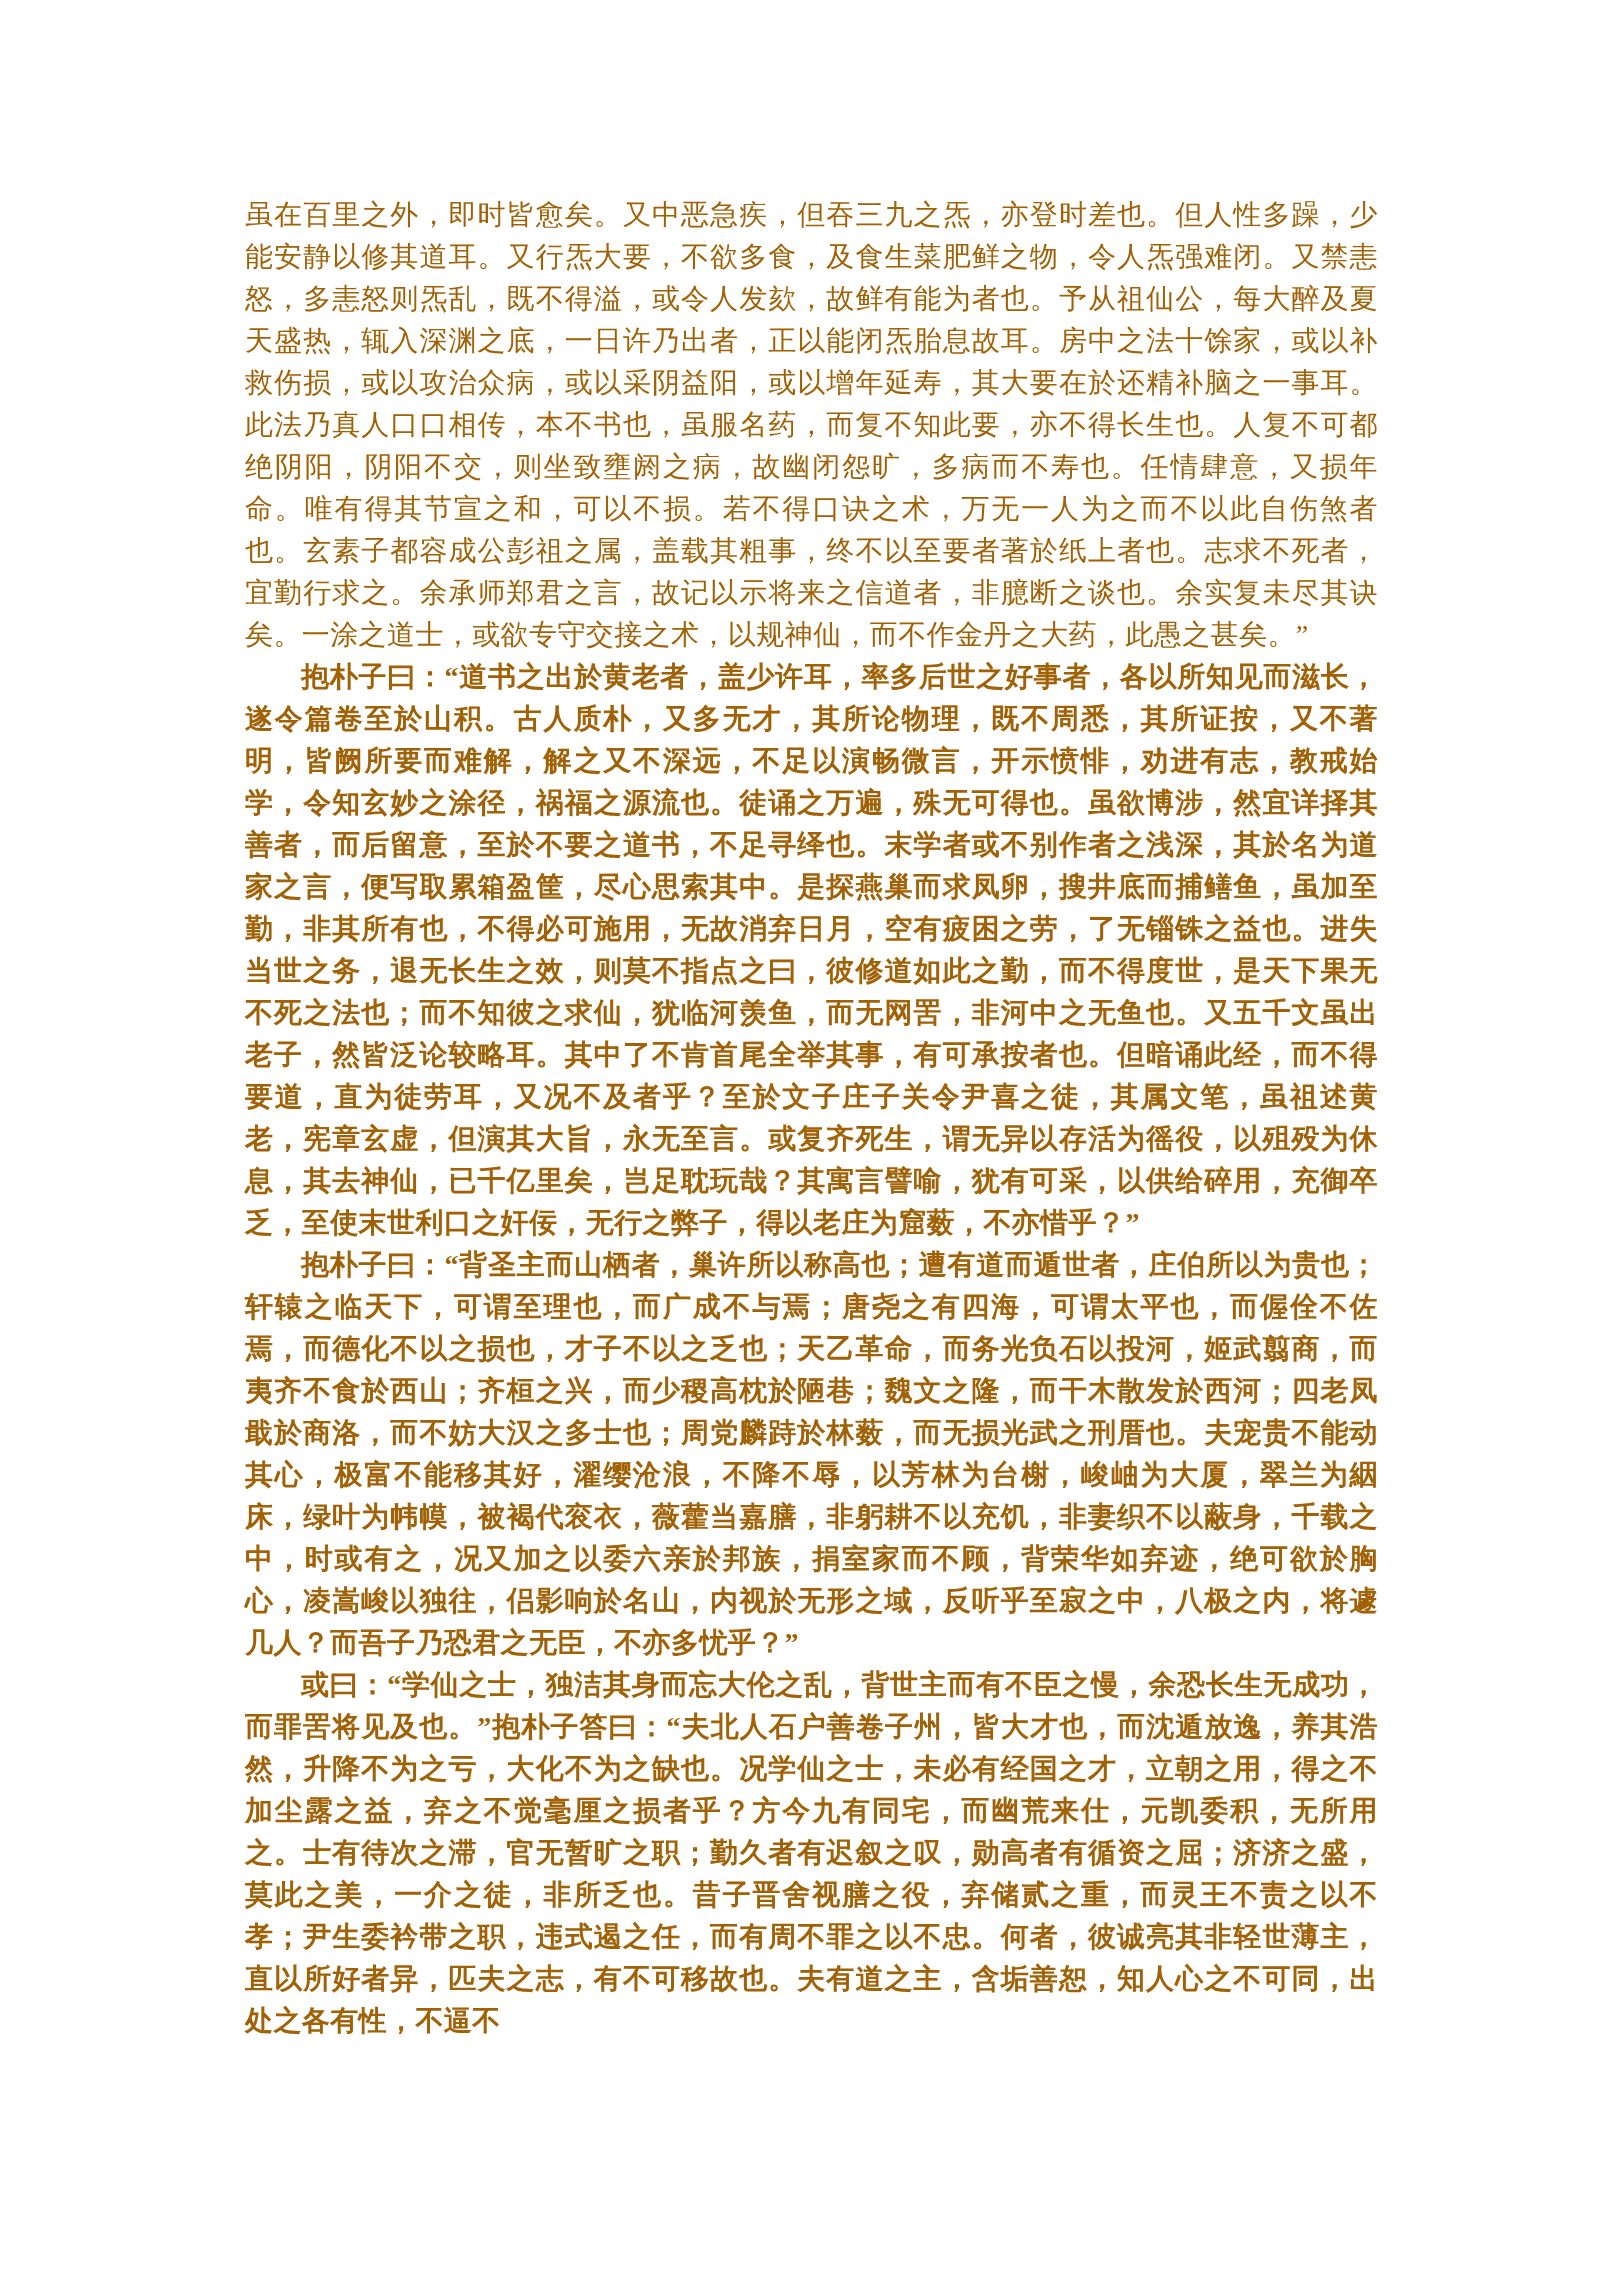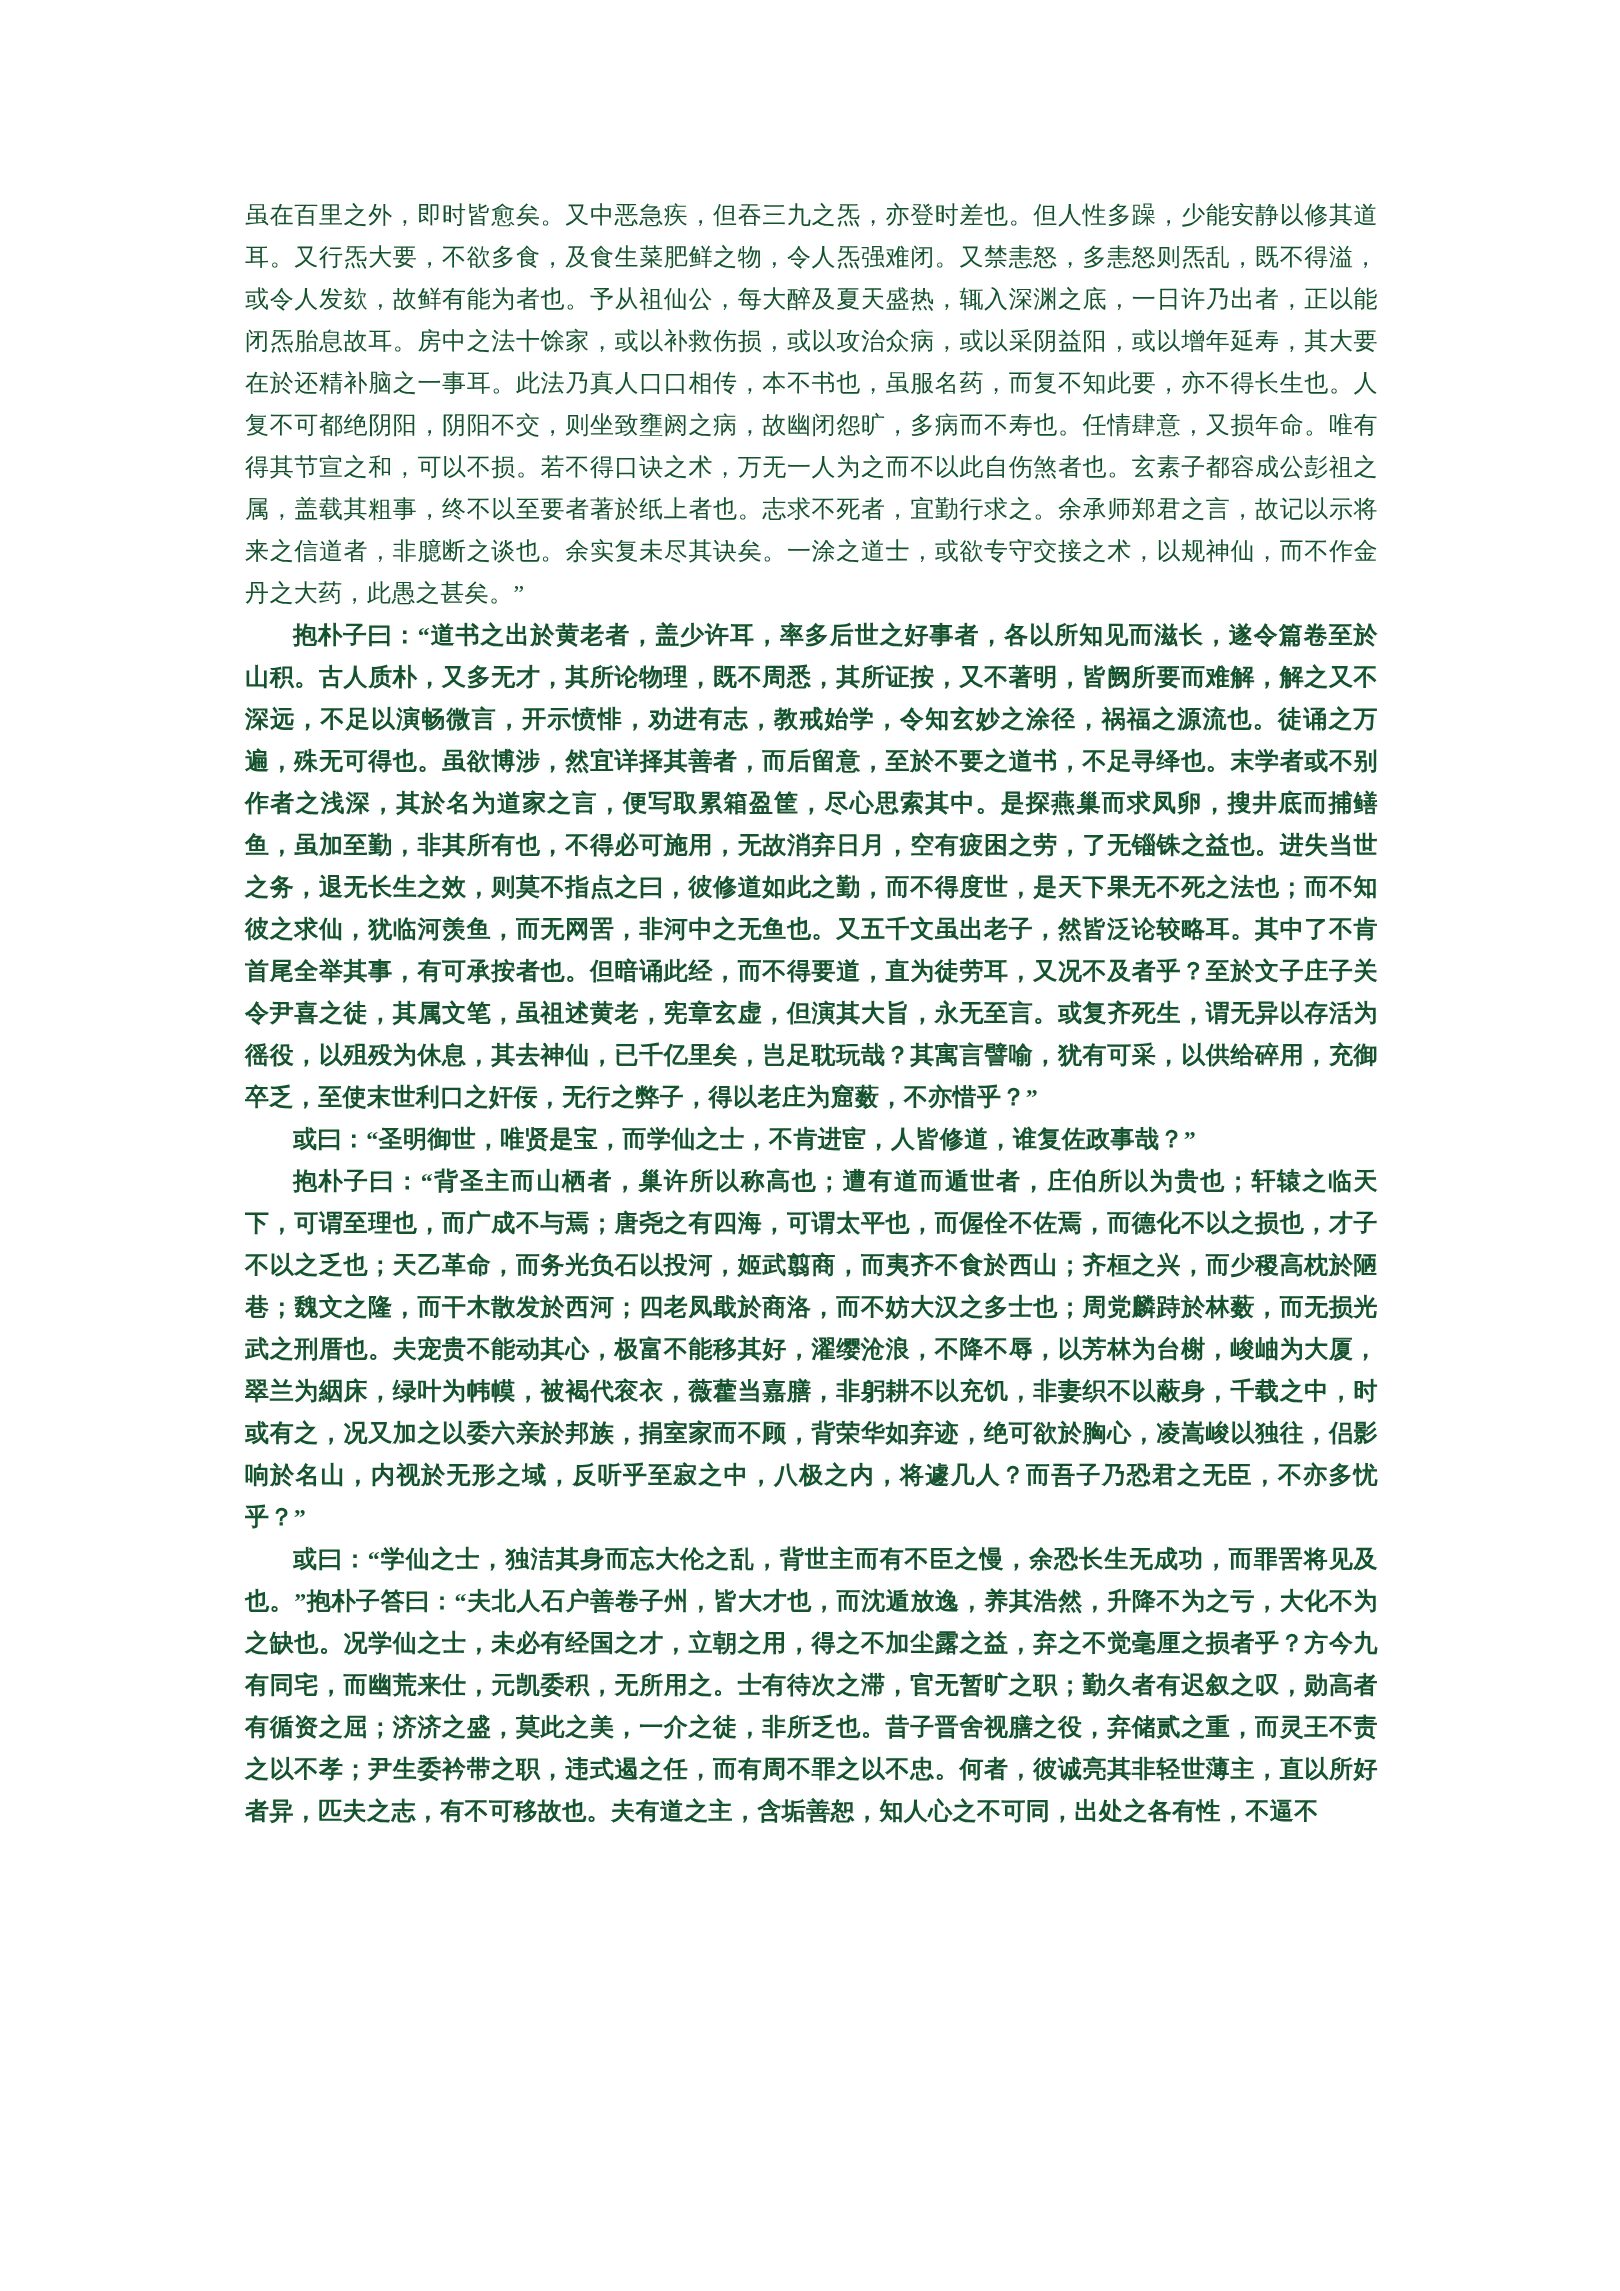--- a/index.html
+++ b/index.html
@@ -13,22 +13,22 @@
     height: 2292px;
     background: #ffffff;
     overflow: hidden;
     font-family: "Liberation Serif", "DejaVu Serif", serif;
   }
   .text-column {
     position: absolute;
     left: 245px;
     top: 194px;
     width: 1133px;
-    color: #14532d;
-    font-size: 24px;
+    color: #a16207;
+    font-size: 28px;
     line-height: 42px;
     letter-spacing: 0.4px;
     text-align: justify;
     text-justify: inter-ideograph;
   }
   .text-column p {
     margin: 0;
     padding: 0;
   }
   .text-column p.indented {
@@ -36,18 +36,17 @@
     font-weight: bold;
   }
 </style>
 </head>
 <body>
 
 <div class="page">
   <div class="text-column">
     <p>虽在百里之外，即时皆愈矣。又中恶急疾，但吞三九之炁，亦登时差也。但人性多躁，少能安静以修其道耳。又行炁大要，不欲多食，及食生菜肥鲜之物，令人炁强难闭。又禁恚怒，多恚怒则炁乱，既不得溢，或令人发欬，故鲜有能为者也。予从祖仙公，每大醉及夏天盛热，辄入深渊之底，一日许乃出者，正以能闭炁胎息故耳。房中之法十馀家，或以补救伤损，或以攻治众病，或以采阴益阳，或以增年延寿，其大要在於还精补脑之一事耳。此法乃真人口口相传，本不书也，虽服名药，而复不知此要，亦不得长生也。人复不可都绝阴阳，阴阳不交，则坐致壅阏之病，故幽闭怨旷，多病而不寿也。任情肆意，又损年命。唯有得其节宣之和，可以不损。若不得口诀之术，万无一人为之而不以此自伤煞者也。玄素子都容成公彭祖之属，盖载其粗事，终不以至要者著於纸上者也。志求不死者，宜勤行求之。余承师郑君之言，故记以示将来之信道者，非臆断之谈也。余实复未尽其诀矣。一涂之道士，或欲专守交接之术，以规神仙，而不作金丹之大药，此愚之甚矣。”</p>
     <p class="indented">抱朴子曰：“道书之出於黄老者，盖少许耳，率多后世之好事者，各以所知见而滋长，遂令篇卷至於山积。古人质朴，又多无才，其所论物理，既不周悉，其所证按，又不著明，皆阙所要而难解，解之又不深远，不足以演畅微言，开示愤悱，劝进有志，教戒始学，令知玄妙之涂径，祸福之源流也。徒诵之万遍，殊无可得也。虽欲博涉，然宜详择其善者，而后留意，至於不要之道书，不足寻绎也。末学者或不别作者之浅深，其於名为道家之言，便写取累箱盈筐，尽心思索其中。是探燕巢而求凤卵，搜井底而捕鳝鱼，虽加至勤，非其所有也，不得必可施用，无故消弃日月，空有疲困之劳，了无锱铢之益也。进失当世之务，退无长生之效，则莫不指点之曰，彼修道如此之勤，而不得度世，是天下果无不死之法也；而不知彼之求仙，犹临河羡鱼，而无网罟，非河中之无鱼也。又五千文虽出老子，然皆泛论较略耳。其中了不肯首尾全举其事，有可承按者也。但暗诵此经，而不得要道，直为徒劳耳，又况不及者乎？至於文子庄子关令尹喜之徒，其属文笔，虽祖述黄老，宪章玄虚，但演其大旨，永无至言。或复齐死生，谓无异以存活为徭役，以殂殁为休息，其去神仙，已千亿里矣，岂足耽玩哉？其寓言譬喻，犹有可采，以供给碎用，充御卒乏，至使末世利口之奸佞，无行之弊子，得以老庄为窟薮，不亦惜乎？”</p>
-    <p class="indented">或曰：“圣明御世，唯贤是宝，而学仙之士，不肯进宦，人皆修道，谁复佐政事哉？”</p>
     <p class="indented">抱朴子曰：“背圣主而山栖者，巢许所以称高也；遭有道而遁世者，庄伯所以为贵也；轩辕之临天下，可谓至理也，而广成不与焉；唐尧之有四海，可谓太平也，而偓佺不佐焉，而德化不以之损也，才子不以之乏也；天乙革命，而务光负石以投河，姬武翦商，而夷齐不食於西山；齐桓之兴，而少稷高枕於陋巷；魏文之隆，而干木散发於西河；四老凤戢於商洛，而不妨大汉之多士也；周党麟跱於林薮，而无损光武之刑厝也。夫宠贵不能动其心，极富不能移其好，濯缨沧浪，不降不辱，以芳林为台榭，峻岫为大厦，翠兰为絪床，绿叶为帏幙，被褐代衮衣，薇藿当嘉膳，非躬耕不以充饥，非妻织不以蔽身，千载之中，时或有之，况又加之以委六亲於邦族，捐室家而不顾，背荣华如弃迹，绝可欲於胸心，凌嵩峻以独往，侣影响於名山，内视於无形之域，反听乎至寂之中，八极之内，将遽几人？而吾子乃恐君之无臣，不亦多忧乎？”</p>
     <p class="indented">或曰：“学仙之士，独洁其身而忘大伦之乱，背世主而有不臣之慢，余恐长生无成功，而罪罟将见及也。”抱朴子答曰：“夫北人石户善卷子州，皆大才也，而沈遁放逸，养其浩然，升降不为之亏，大化不为之缺也。况学仙之士，未必有经国之才，立朝之用，得之不加尘露之益，弃之不觉毫厘之损者乎？方今九有同宅，而幽荒来仕，元凯委积，无所用之。士有待次之滞，官无暂旷之职；勤久者有迟叙之叹，勋高者有循资之屈；济济之盛，莫此之美，一介之徒，非所乏也。昔子晋舍视膳之役，弃储贰之重，而灵王不责之以不孝；尹生委衿带之职，违式遏之任，而有周不罪之以不忠。何者，彼诚亮其非轻世薄主，直以所好者异，匹夫之志，有不可移故也。夫有道之主，含垢善恕，知人心之不可同，出处之各有性，不逼不</p>
   </div>
 </div>
 
 
 </body></html>

